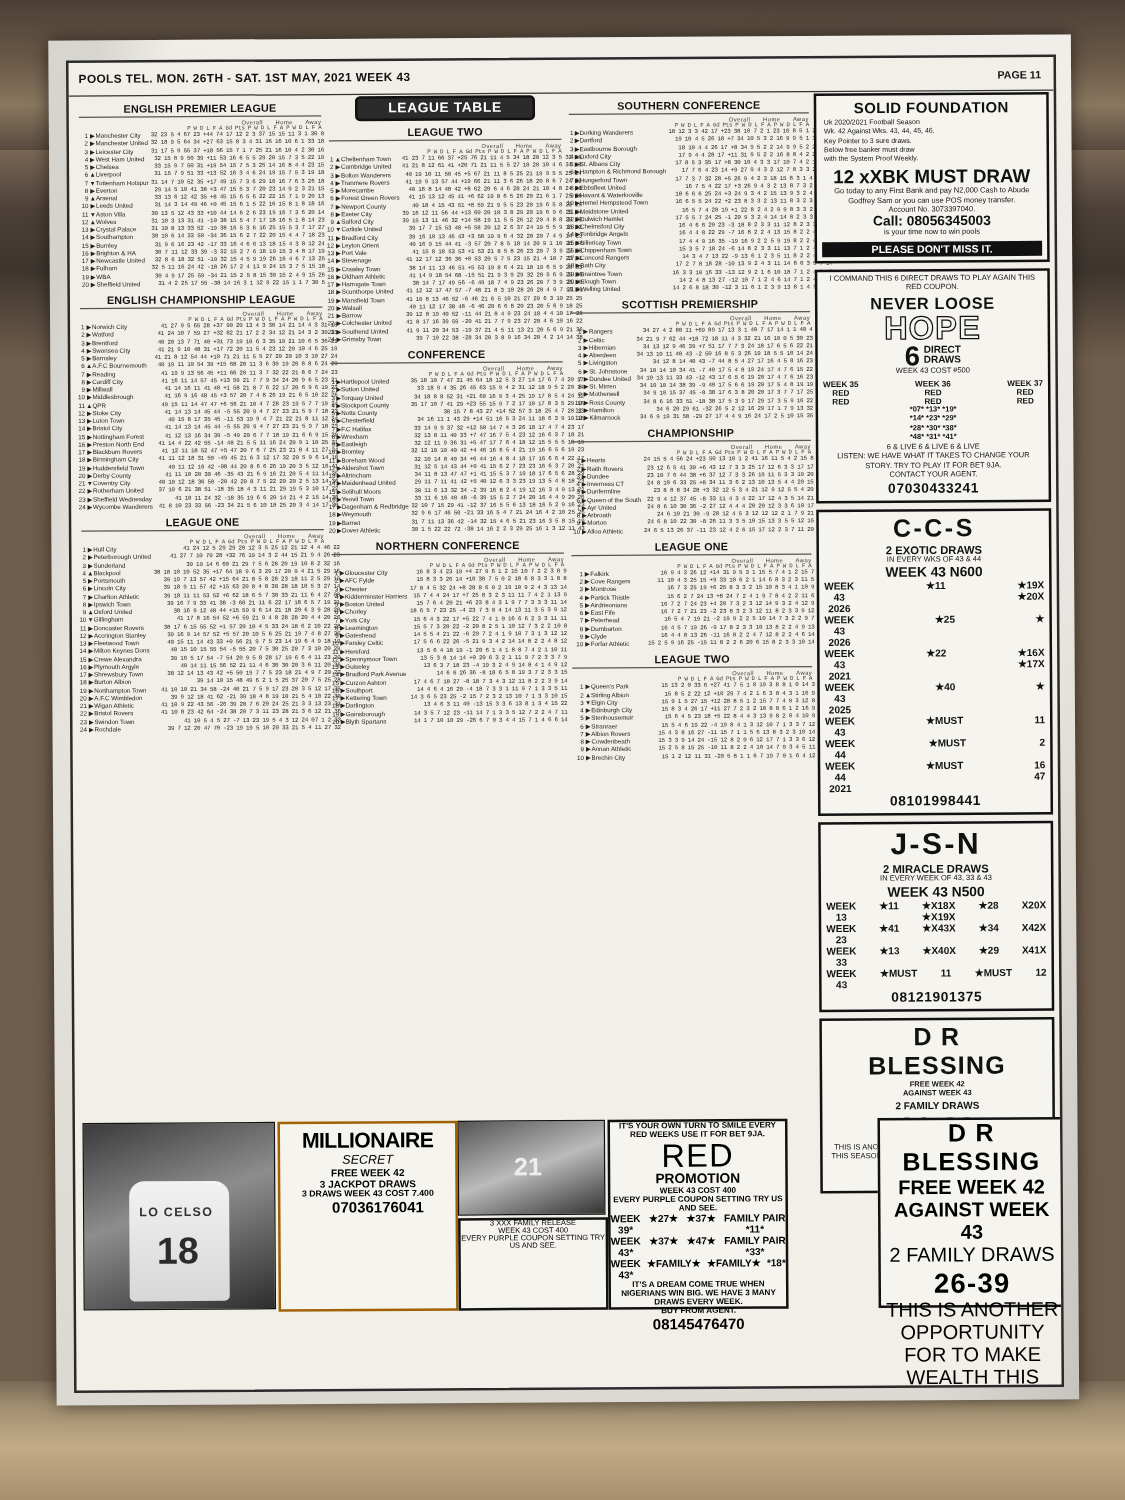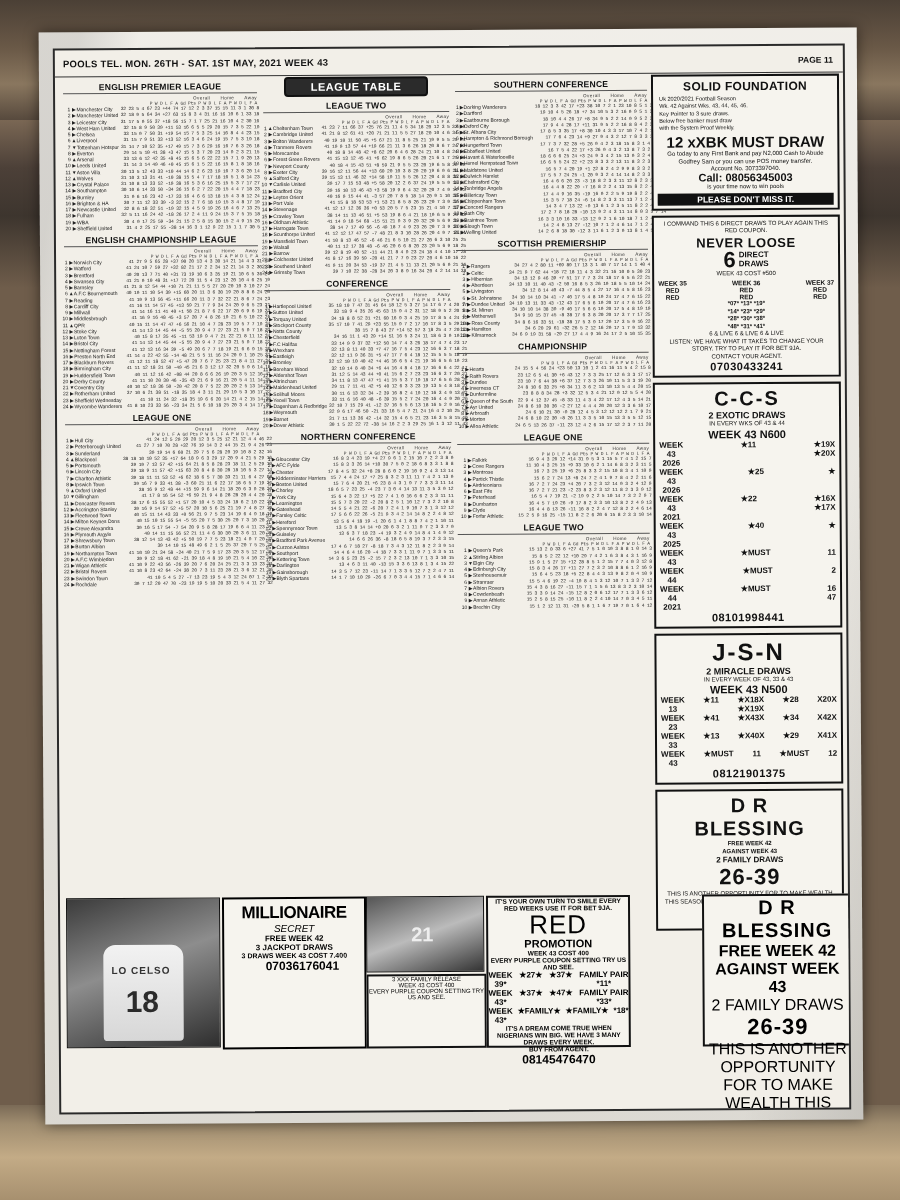--- a/index.html
+++ b/index.html
@@ -115,21 +115,21 @@
     background:linear-gradient(160deg,#3b3b3b,#8d8d8d 45%,#2e2e2e);
     border:1px solid #111;overflow:hidden;
   }
   .photo .shirt{
     position:absolute;left:36px;top:46px;width:80px;height:96px;border-radius:12px 12px 4px 4px;
     background:linear-gradient(180deg,#f2f2f2,#d7d7d7);
   }
   .photo .num{position:absolute;left:58px;top:86px;font-size:30px;font-weight:bold;color:#2b2b2b;}
   .photo .name{position:absolute;left:44px;top:66px;font-size:10px;font-weight:bold;color:#333;letter-spacing:1px;}
   .mill{
-    position:absolute;left:156px;top:0;width:140px;height:148px;border:2px solid #000000;background:#f6f4ee;text-align:center;
+    position:absolute;left:156px;top:0;width:140px;height:148px;border:2px solid #a16207;background:#f6f4ee;text-align:center;
   }
   .mill .m1{font-size:17px;font-weight:bold;margin-top:4px;letter-spacing:-.5px;}
   .mill .m2{font-size:10px;font-weight:normal;font-style:italic;}
   .mill .m3{font-size:30px;font-weight:bold;letter-spacing:1px;}
   .mill .m4{font-size:8px;font-weight:bold;}
   .mill .m5{font-size:7px;font-weight:bold;}
   .mill .m6{font-size:12px;font-weight:bold;padding-left:16px;}
   .photo2{
     position:absolute;left:300px;top:0;width:116px;height:74px;
     background:linear-gradient(160deg,#555,#bbb 50%,#333);border:1px solid #111;overflow:hidden;
@@ -1488,20 +1488,21 @@
         <div class="sm">Go today to any First Bank and pay N2,000 Cash to Abude Godfrey Sam or you can use POS money transfer.</div>
         <div class="acct">Account No. 3073397040.</div>
         <div class="call">Call: 08056345003</div>
         <div class="sm">is your time now to win pools</div>
         <div class="miss">PLEASE DON'T MISS IT.</div>
       </div>
 
       <div class="ad">
         <div class="sm">I COMMAND THIS 6 DIRECT DRAWS TO PLAY AGAIN THIS RED COUPON.</div>
         <div class="never">NEVER LOOSE</div>
+        <div class="hope">HOPE</div>
         <div class="sixdd">
           <span class="six">6</span>
           <span class="dd" style="white-space:pre-line">DIRECT
 DRAWS</span>
         </div>
         <div class="sm">WEEK 43 COST #500</div>
         <div class="wkgrid">
           <span style="white-space:pre-line">WEEK 35
 RED
 RED</span>

